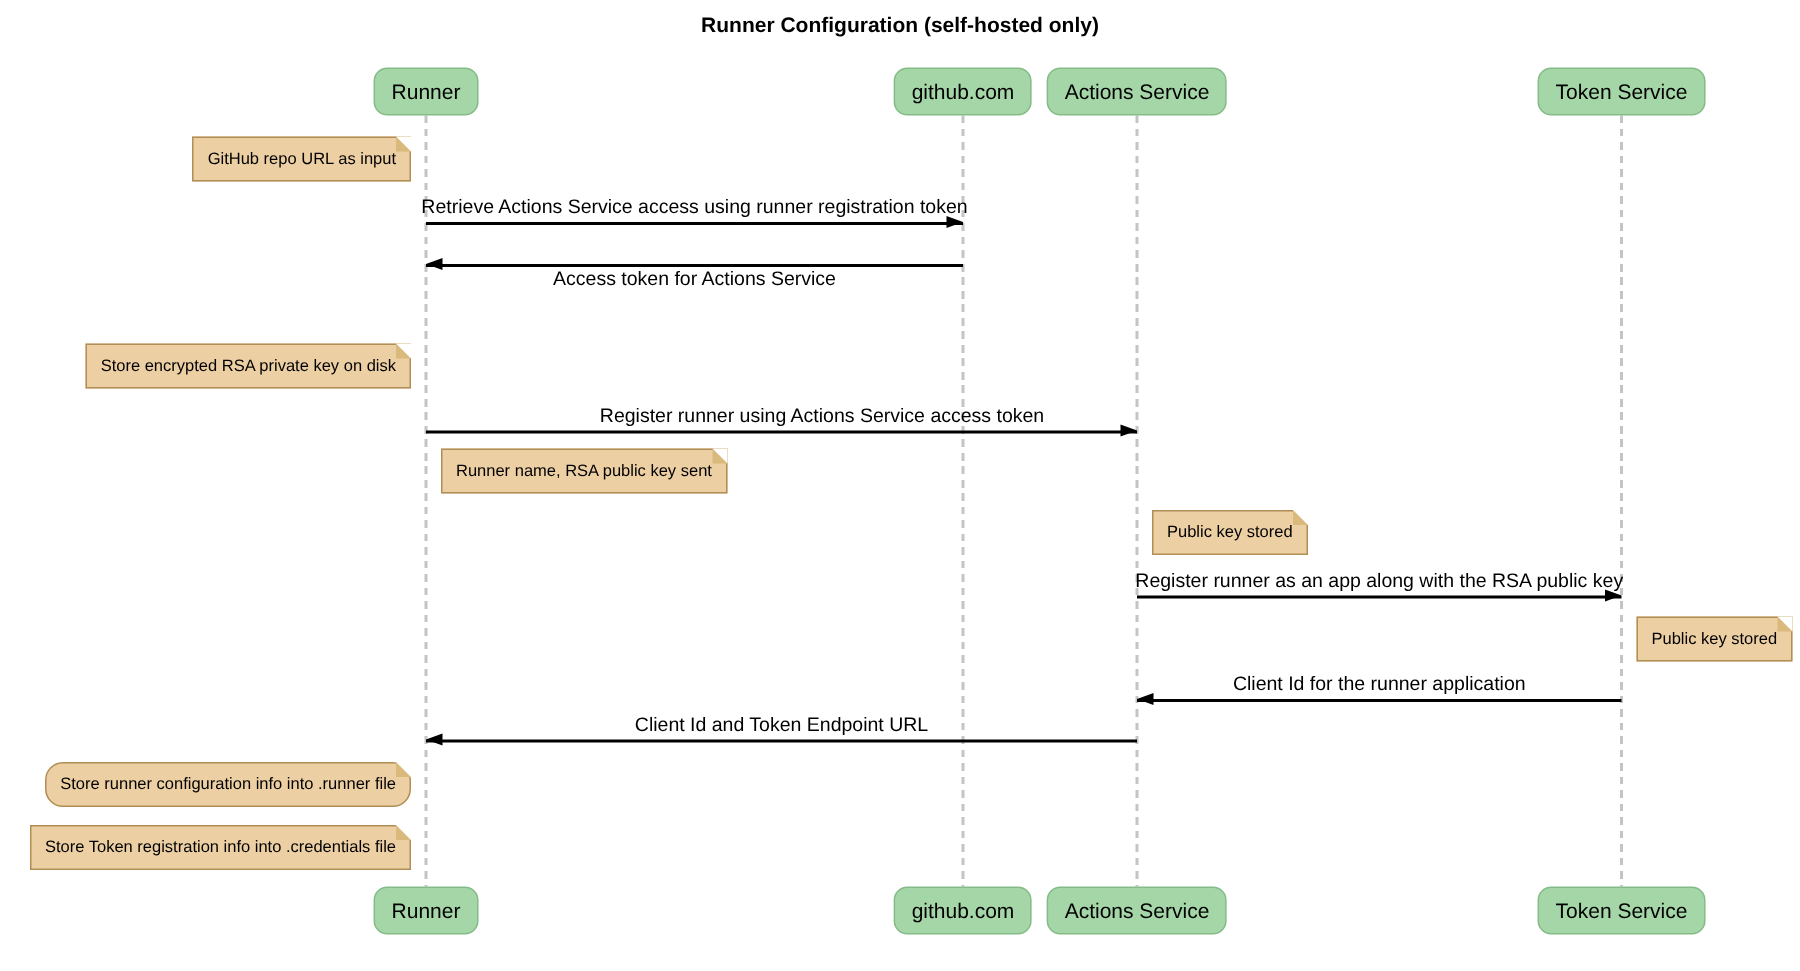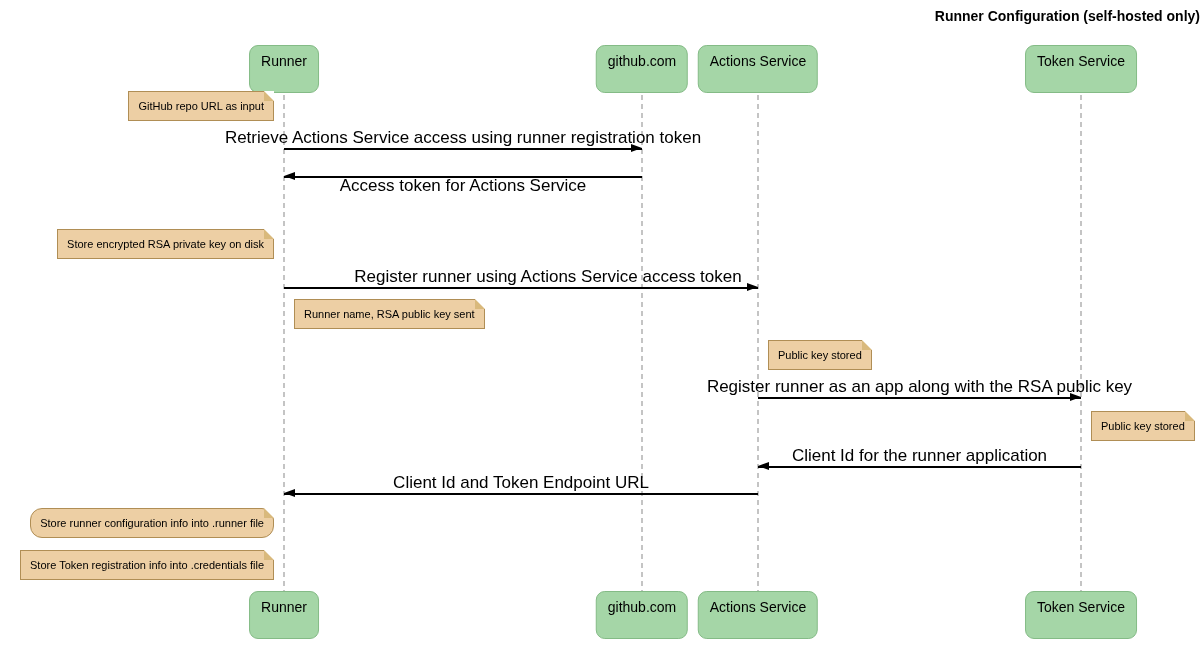--- a/index.html
+++ b/index.html
@@ -8,40 +8,40 @@
     width: 1200px;
     height: 647px;
     background: var(--background, #fff);
     font-family: "Liberation Sans", sans-serif;
     overflow: hidden;
   }
   .title {
     position: absolute;
     top: 8px; left: 0;
     width: 100%;
-    text-align: right;
+    text-align: center;
     font-size: 14px;
     font-weight: bold;
     color: var(--text, #000);
   }
   .lifeline {
     position: absolute;
     width: 2px;
     background: repeating-linear-gradient(
       to bottom,
       var(--lifeline, #c4c4c4) 0px,
       var(--lifeline, #c4c4c4) 5px,
       transparent 5px,
       transparent 9px
     );
   }
   .participant {
     position: absolute;
     transform: translateX(-50%);
-    height: 48px;
+    height: 32px;
     line-height: 30px;
     padding: 0 11px;
     box-sizing: border-box;
     background: var(--participant_fill, #a5d6a7);
     border: 1px solid var(--participant_border, #84bb86);
     border-radius: 9px;
     font-size: 14px;
     color: var(--text, #000);
     white-space: nowrap;
   }
@@ -60,21 +60,21 @@
   .arrow-left {
     position: absolute;
     width: 0; height: 0;
     border-top: 4.5px solid transparent;
     border-bottom: 4.5px solid transparent;
     border-right: 11px solid var(--arrow, #000);
   }
   .msg-label {
     position: absolute;
     transform: translateX(-50%);
-    font-size: 17px;
+    font-size: 13px;
     line-height: 14px;
     white-space: nowrap;
     color: var(--text, #000);
   }
   .note {
     position: absolute;
     background: var(--note_fill, #edcfa4);
     border: 1px solid var(--note_border, #b08e55);
     box-sizing: border-box;
     padding: 6px 9px;

